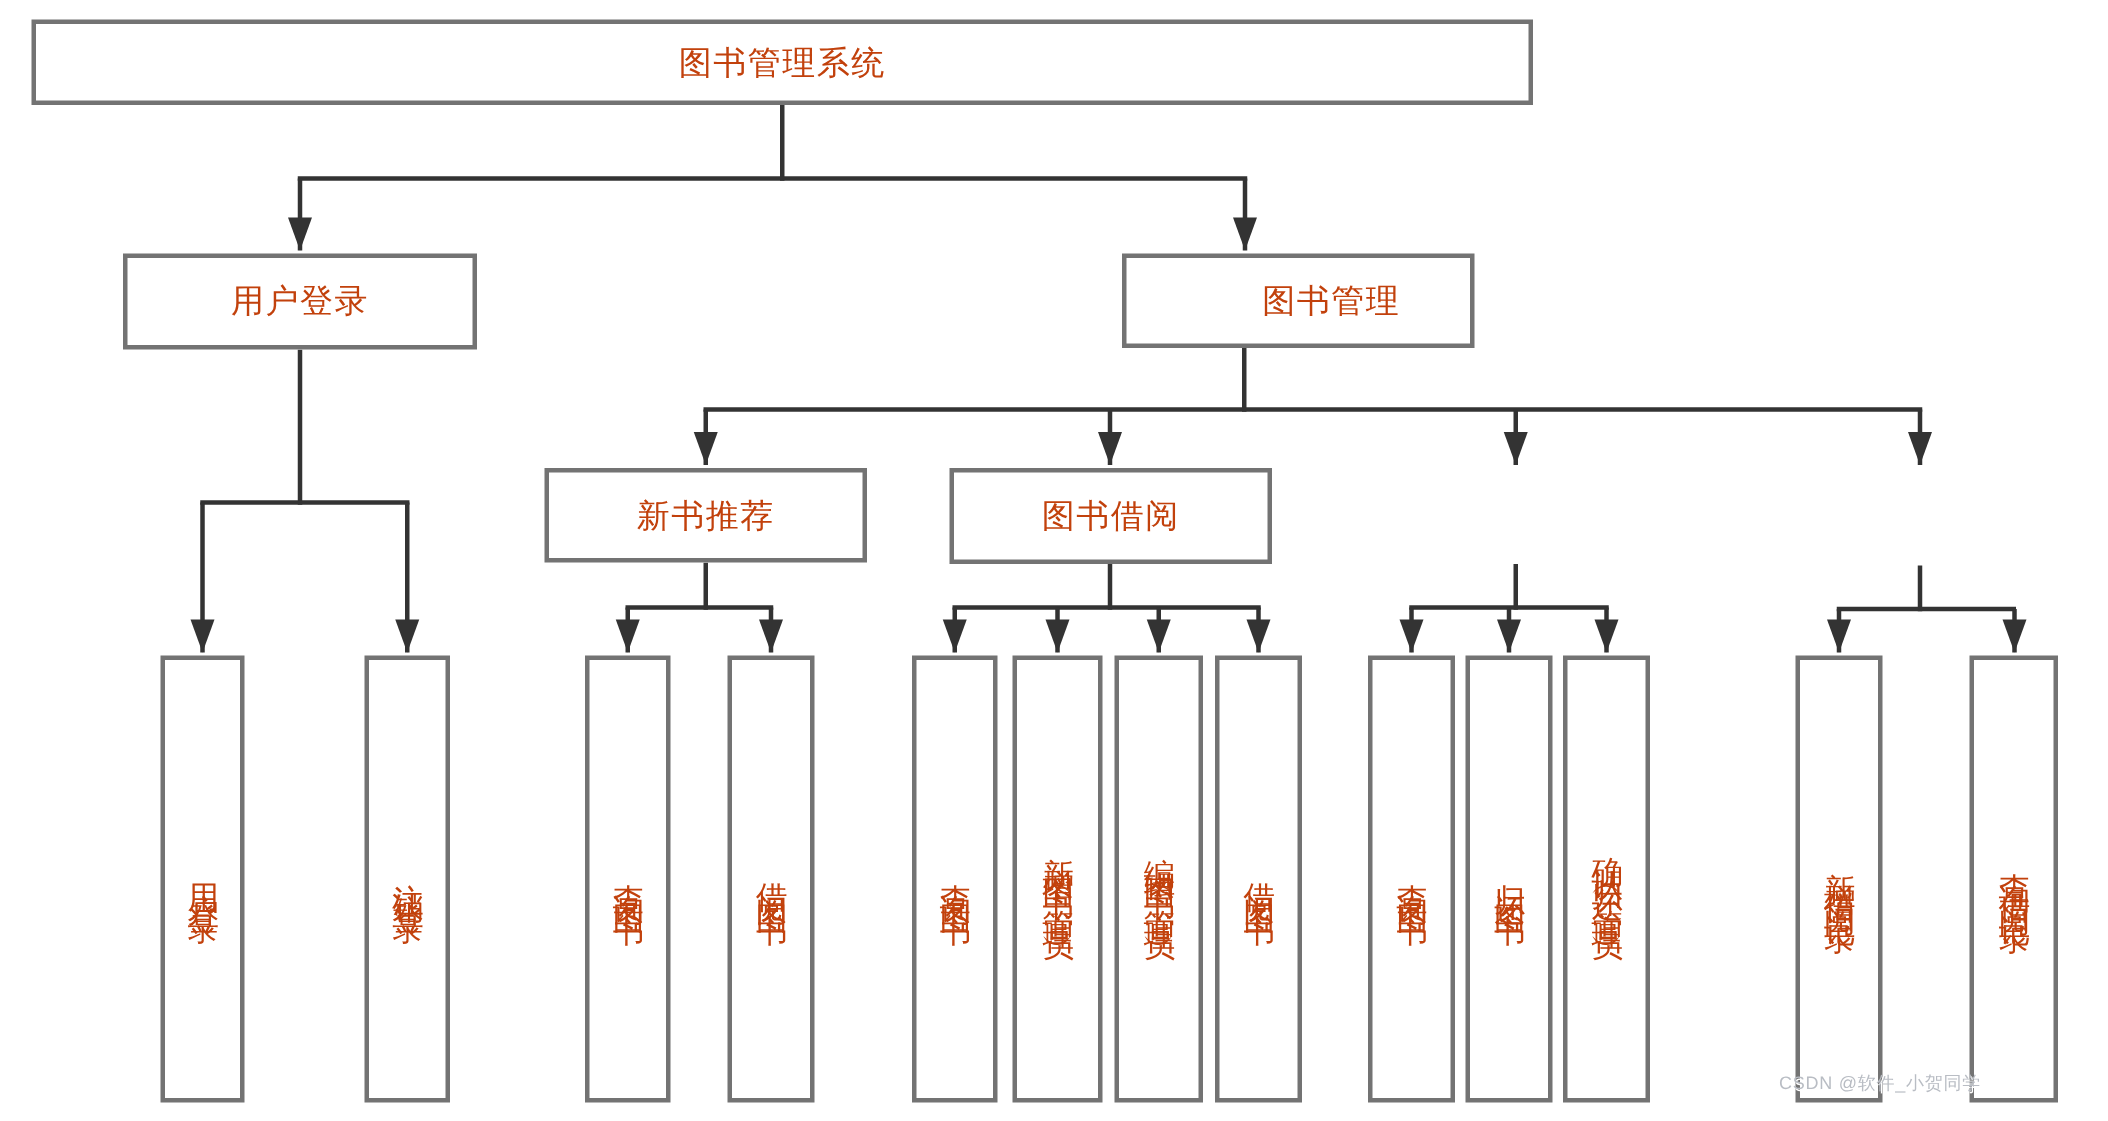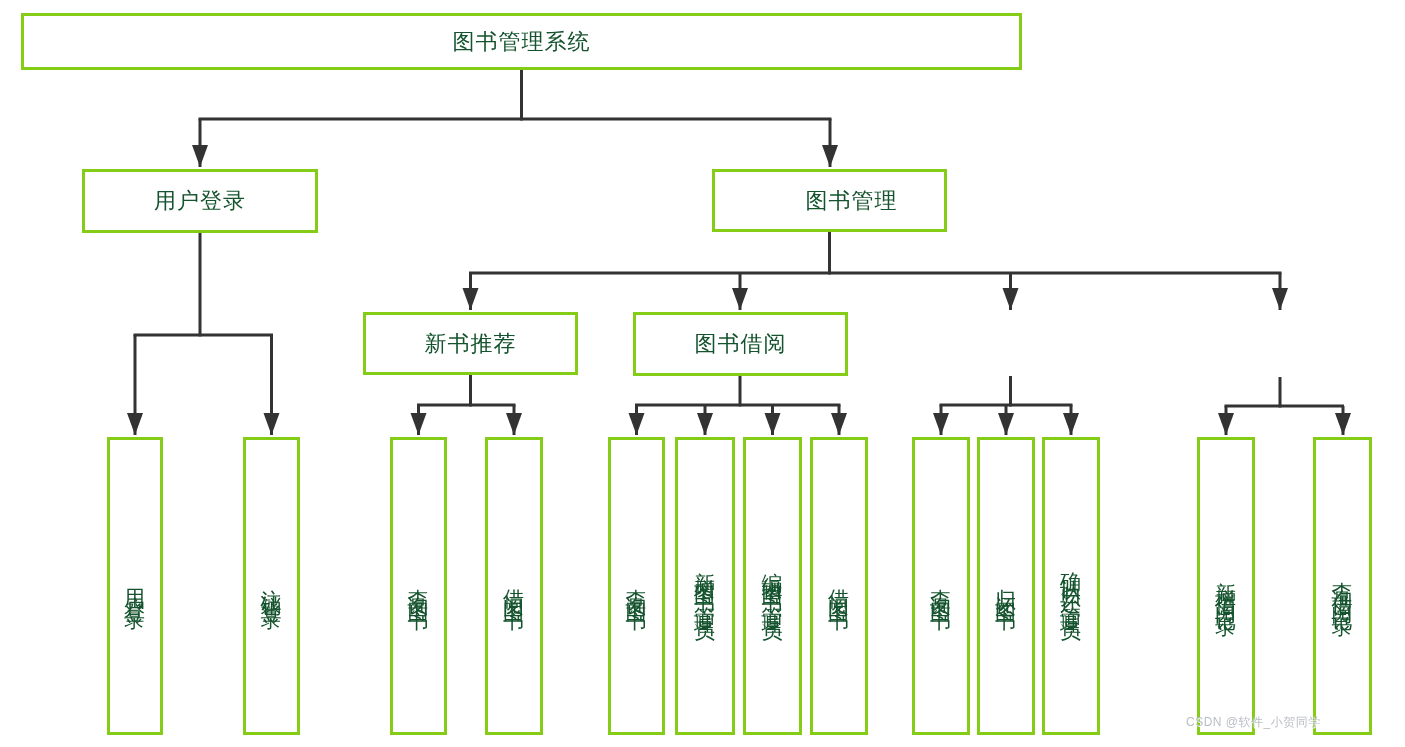--- a/index.html
+++ b/index.html
@@ -17,26 +17,26 @@
   }
   svg.connectors {
     position: absolute;
     left: 0;
     top: 0;
     z-index: 1;
   }
   .node {
     position: absolute;
     box-sizing: border-box;
-    border: 3px solid #84cc16;
+    border: 3px solid #737373;
     background: #ffffff;
     display: flex;
     align-items: center;
     justify-content: center;
-    color: #14532d;
+    color: #c2410c;
     z-index: 2;
   }
   .hnode {
     font-size: 22px;
     letter-spacing: 1px;
   }
   .vnode span {
     writing-mode: vertical-rl;
     text-orientation: mixed;
     font-size: 21px;
@@ -107,21 +107,21 @@
       <line x1="1280" y1="377" x2="1280" y2="407.5"></line>
       <line x1="1224.5" y1="406" x2="1344" y2="406"></line>
       <line x1="1226" y1="406" x2="1226" y2="435" marker-end="url(#arw)"></line>
       <line x1="1343" y1="406" x2="1343" y2="435" marker-end="url(#arw)"></line>
     </g>
   </svg>
 
   <div class="node hnode" style="left:21px; top:13px; width:1001px; height:57px;">图书管理系统</div>
 
   <div class="node hnode" style="left:82px; top:169px; width:236px; height:64px;">用户登录</div>
-  <div class="node hnode" style="left:712px; top:169px; width:235px; height:63px;padding-left:44px;">图书管理</div>
+  <div class="node hnode" style="left:748px; top:169px; width:235px; height:63px;padding-left:44px;">图书管理</div>
 
   <div class="node hnode" style="left:363px; top:312px; width:215px; height:63px;">新书推荐</div>
   <div class="node hnode" style="left:633px; top:312px; width:215px; height:64px;">图书借阅</div>
 
   <div class="node vnode" style="left:107px; top:437px; width:56px; height:298px;">
     <span>用户登录</span>
   </div>
   <div class="node vnode" style="left:243px; top:437px; width:57px; height:298px;">
     <span>注销登录</span>
   </div>

